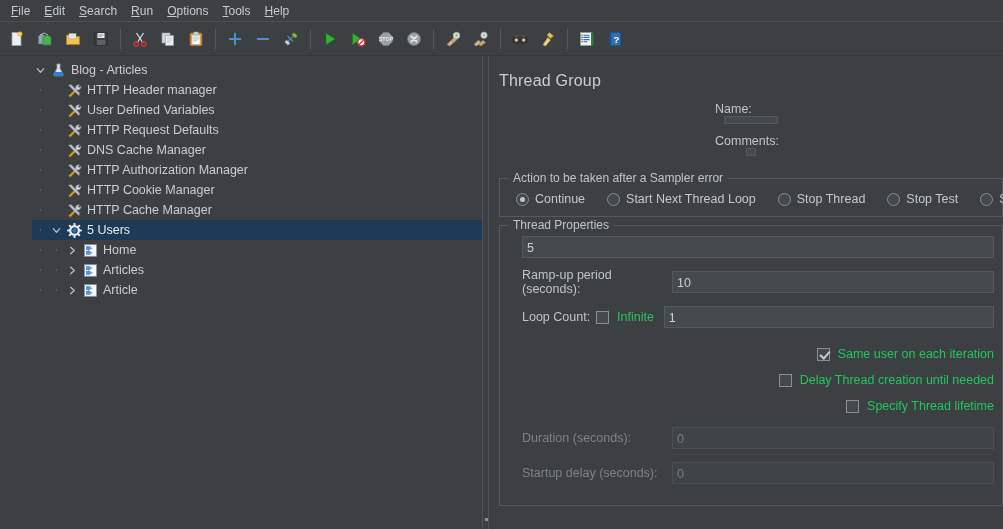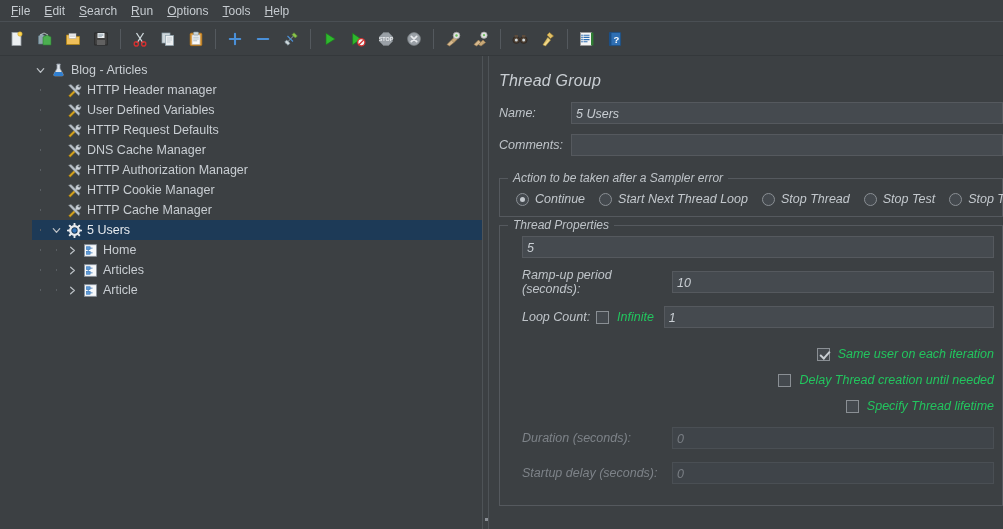--- a/index.html
+++ b/index.html
@@ -78,21 +78,20 @@
     left: 2px; bottom: 8px;
     width: 3px; height: 3px;
     background: #8b9096;
   }
 
   .right-pane {
     flex: 1;
     background: #3c4043;
     overflow: hidden;
     position: relative;
-    font-style: italic;
   }
 
   
   .tree-row {
     height: 20px;
     display: flex; align-items: center;
     white-space: nowrap;
     cursor: default;
     padding-right: 4px;
   }
@@ -127,20 +126,21 @@
     font-size: 16px;
     color: #c9ced3;
     padding: 6px 0 12px 0;
     letter-spacing: 0.2px;
   }
 
   .field-row {
     display: flex; align-items: center;
     margin-bottom: 10px;
     height: 22px;
+    flex-direction: column;
   }
   .field-label {
     font-size: 12.5px;
     color: #bfc4c9;
     width: 72px; min-width: 72px;
   }
   .field-label.disabled { color: #7d8288; }
 
   .textfield {
     height: 22px;
@@ -171,21 +171,21 @@
   .groupbox > .gb-title {
     position: absolute;
     top: -8px; left: 8px;
     background: #3c4043;
     padding: 0 5px;
     font-size: 12px;
     color: #bfc4c9;
     white-space: nowrap;
   }
 
-  .radio-row { display: flex; align-items: center; gap: 0px; padding: 3px 0 2px 8px; }
+  .radio-row { display: flex; align-items: center; gap: 8px; padding: 3px 0 2px 8px; }
   .radio-item { display: flex; align-items: center; margin-right: 14px; cursor: default; white-space: nowrap; }
   .radio {
     width: 13px; height: 13px; border-radius: 50%;
     border: 1px solid #8a8f94;
     background: #44494e;
     margin-right: 6px;
     position: relative;
     flex: 0 0 auto;
   }
   .radio.checked::after {

